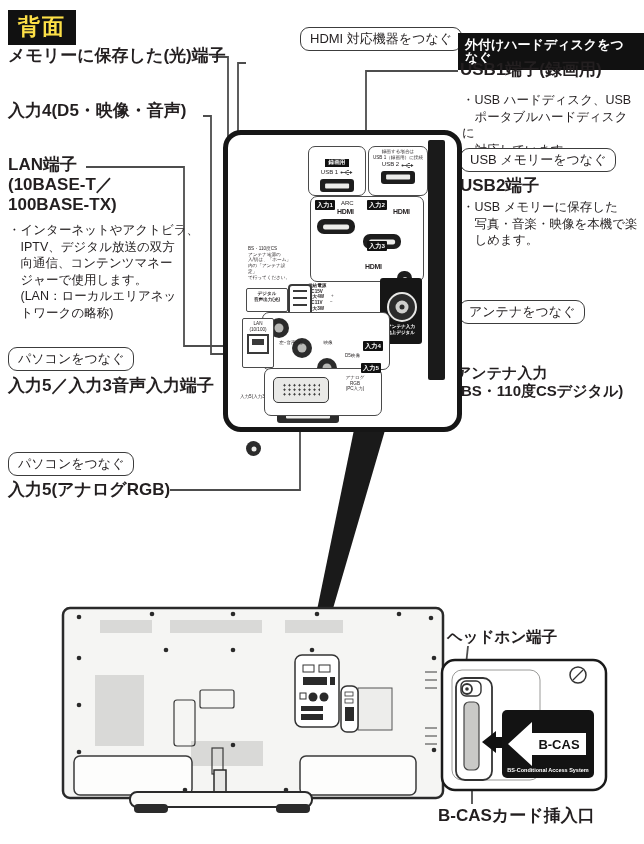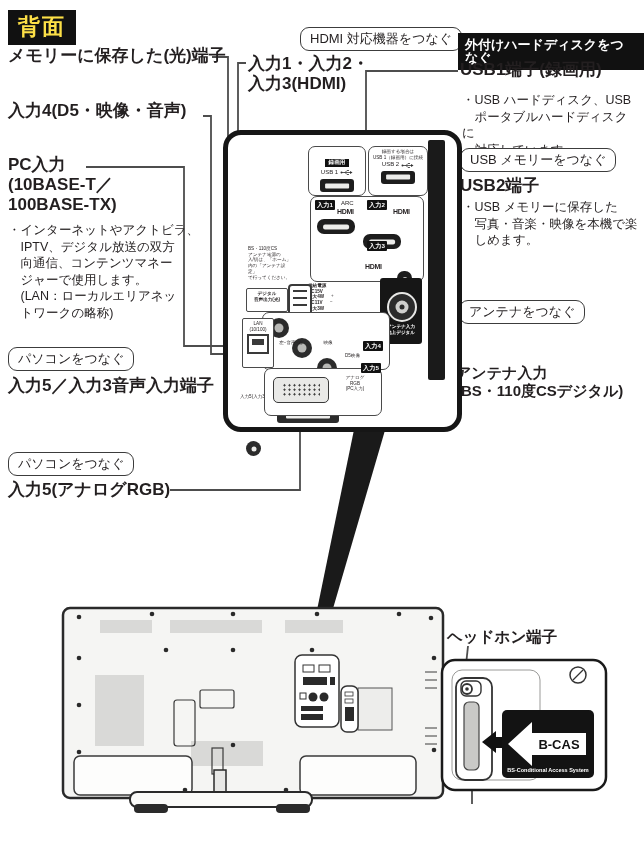--- a/index.html
+++ b/index.html
@@ -166,53 +166,52 @@
         <text x="559" y="749" text-anchor="middle" font-size="13" font-weight="bold" fill="#111">B-CAS</text>
         <text x="548" y="772" text-anchor="middle" font-size="5.5" font-weight="bold" fill="#ffffff">BS-Conditional Access System</text>
       </g>
     </g>
   </svg>
 
   <div class="abs hbadge" style="left:8px;top:10px;">背面</div>
 
   <div class="abs lbl" style="left:8px;top:46px;">メモリーに保存した(光)端子</div>
   <div class="abs lbl" style="left:8px;top:101px;">入力4(D5・映像・音声)</div>
-  <div class="abs lbl pre" style="left:8px;top:155px;">PC入力
+  <div class="abs lbl pre" style="left:8px;top:155px;">LAN端子
 (10BASE-T／
 100BASE-TX)</div>
   <div class="abs desc pre" style="left:8px;top:222px;width:216px;">・インターネットやアクトビラ、
 　IPTV、デジタル放送の双方
 　向通信、コンテンツマネー
 　ジャーで使用します。
 　(LAN：ローカルエリアネッ
 　トワークの略称)</div>
   <div class="abs callout" style="left:8px;top:347px;">パソコンをつなぐ</div>
   <div class="abs lbl" style="left:8px;top:376px;">入力5／入力3音声入力端子</div>
   <div class="abs callout" style="left:8px;top:452px;">パソコンをつなぐ</div>
   <div class="abs lbl" style="left:8px;top:480px;">入力5(アナログRGB)</div>
 
   <div class="abs callout" style="left:256px;top:27px;margin-left:44px;">HDMI 対応機器をつなぐ</div>
-  <div class="abs lbl pre" style="left:248px;top:54px;">入力1・入力2・
-入力3(HDMI)</div>
 
   <div class="abs callout-dark" style="left:458px;top:33px;">外付けハードディスクをつなぐ</div>
   <div class="abs lbl" style="left:460px;top:60px;">USB1端子(録画用)</div>
   <div class="abs desc pre" style="left:462px;top:92px;width:178px;">・USB ハードディスク、USB
 　ポータブルハードディスクに
 　対応しています。</div>
   <div class="abs callout" style="left:460px;top:148px;">USB メモリーをつなぐ</div>
   <div class="abs lbl" style="left:460px;top:176px;">USB2端子</div>
   <div class="abs desc pre" style="left:462px;top:199px;width:178px;">・USB メモリーに保存した
 　写真・音楽・映像を本機で楽
 　しめます。</div>
   <div class="abs callout" style="left:459px;top:300px;">アンテナをつなぐ</div>
   <div class="abs lbl sm pre" style="left:456px;top:364px;">アンテナ入力
 (BS・110度CSデジタル)</div>
 
   <div class="abs lbl" style="left:447px;top:628px;font-size:15.5px;">ヘッドホン端子</div>
+  <div class="abs lbl" style="left:438px;top:806px;">B-CASカード挿入口</div>
 
   <div class="abs panel-frame" style="left:223px;top:130px;width:229px;height:292px;"></div>
   <div class="abs" style="left:428px;top:140px;width:17px;height:240px;background:#1a1a1a;border-radius:2px;"></div>
 
   <div class="abs pbox" style="left:308px;top:146px;width:56px;height:48px;text-align:center;">
     <div style="margin-top:3px;"><span class="rec-badge">録画用</span></div>
     <div class="tiny" style="margin-top:1px;display:flex;align-items:center;justify-content:center;gap:2px;">
       <span>USB 1</span>
       <svg width="13" height="7" viewBox="0 0 26 14">
         <path d="M2 7 H20 M10 7 L14 3 H18 M10 7 L14 11 H18" stroke="#333" stroke-width="1.6" fill="none"></path>

